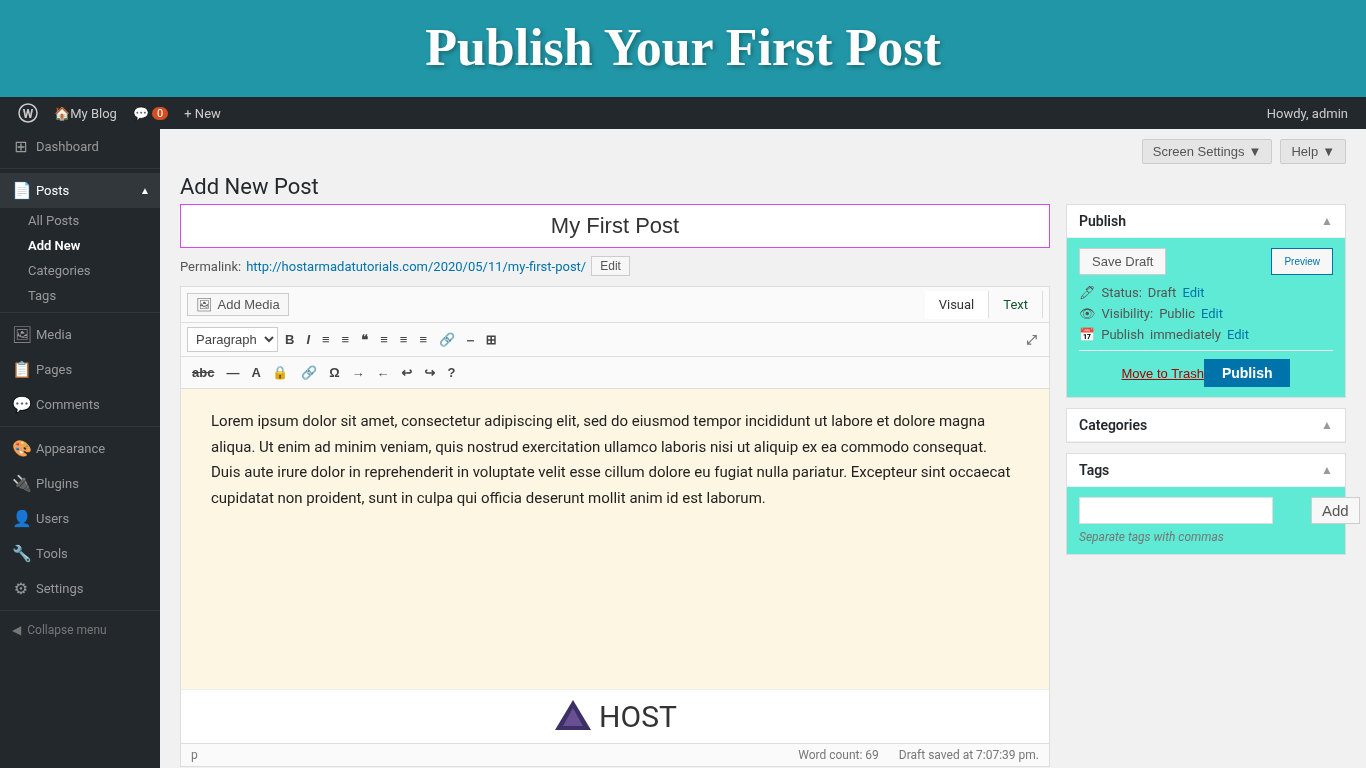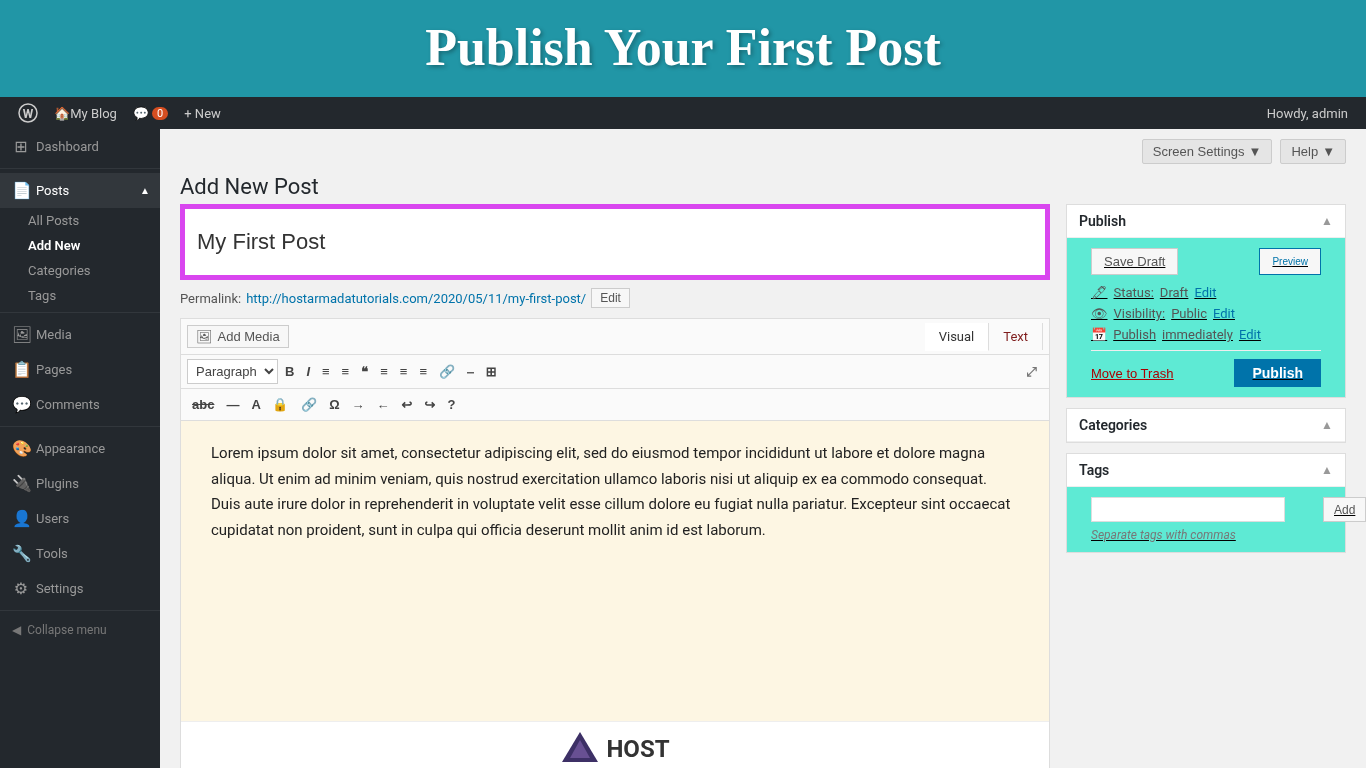--- a/index.html
+++ b/index.html
@@ -134,26 +134,27 @@
     }
 
     
     .editor-area {
       flex: 1;
       min-width: 0;
     }
 
     .post-title-input {
       width: 100%;
-      padding: 20px 12px;
+      padding: 8px 12px;
       font-size: 22px;
-      border: 5px solid #d946ef;
+      border: 1px solid #d946ef;
       background: #fff;
       color: #333;
       margin-bottom: 8px;
+      text-align: center;
     }
 
     .permalink-row {
       font-size: 13px;
       color: #555;
       margin-bottom: 10px;
       display: flex;
       align-items: center;
       gap: 5px;
     }
@@ -200,21 +201,21 @@
       color: #555;
       display: flex;
       align-items: center;
       gap: 5px;
       margin-bottom: 6px;
     }
     .vt-tab {
       padding: 6px 14px;
       cursor: pointer;
       font-size: 13px;
-      color: #7f1d1d;
+      color: #14532d;
       border-right: 1px solid #ddd;
     }
     .vt-tab.active {
       background: #fff;
       color: #333;
       border-bottom: 1px solid #fff;
       margin-bottom: -1px;
     }
     .visual-text-side {
       display: flex;
@@ -268,22 +269,22 @@
 
     .watermark-area {
       display: flex;
       justify-content: center;
       align-items: center;
       padding: 8px 0;
       gap: 8px;
       border-top: 1px solid #eee;
     }
     .watermark-text {
-      font-size: 24px;
-      font-weight: 700;
+      font-size: 30px;
+      font-weight: 400;
       color: #333;
     }
 
     
     .right-sidebar {
       width: 280px;
       min-width: 280px;
       display: flex;
       flex-direction: column;
       gap: 10px;
@@ -298,21 +299,21 @@
       border-bottom: 1px solid #eee;
       padding: 8px 12px;
       display: flex;
       justify-content: space-between;
       align-items: center;
       font-size: 14px;
       font-weight: 600;
       color: #23282d;
       cursor: pointer;
     }
-    .panel-body { padding: 10px 24px; text-decoration: underline; }
+    .panel-body { padding: 10px 12px; }
 
     .publish-actions {
       display: flex;
       justify-content: space-between;
       margin-bottom: 10px;
     }
     .save-draft-btn {
       background: #f7f7f7;
       border: 1px solid #ccc;
       padding: 5px 12px;
@@ -328,21 +329,21 @@
       font-size: 10px;
       color: #0073aa;
       text-align: center;
     }
 
     .publish-meta { font-size: 13px; color: #555; margin-bottom: 6px; display: flex; align-items: center; gap: 6px; }
     .publish-meta a { color: #0073aa; text-decoration: none; cursor: pointer; }
 
     .publish-footer {
       display: flex;
-      justify-content: space-between;
+      justify-content: center;
       align-items: center;
       margin-top: 8px;
       padding-top: 8px;
       border-top: 1px solid #eee;
     }
     .move-trash-btn {
       background: none;
       border: none;
       cursor: pointer;
       font-size: 13px;
@@ -401,21 +402,21 @@
       flex: 1;
       padding: 4px 8px;
       border: 1px solid #ddd;
       font-size: 13px;
     }
     .add-tag-btn {
       background: #f7f7f7;
       border: 1px solid #ccc;
       padding: 4px 10px;
       cursor: pointer;
-      font-size: 12px;
+      font-size: 15px;
       color: #555;
       margin-left: 32px;
     }
     .tags-hint { font-size: 12px; color: #777; font-style: italic; }
 
     .chevron { font-size: 12px; color: #999; }
   </style>
 </head>
 <body>
 

